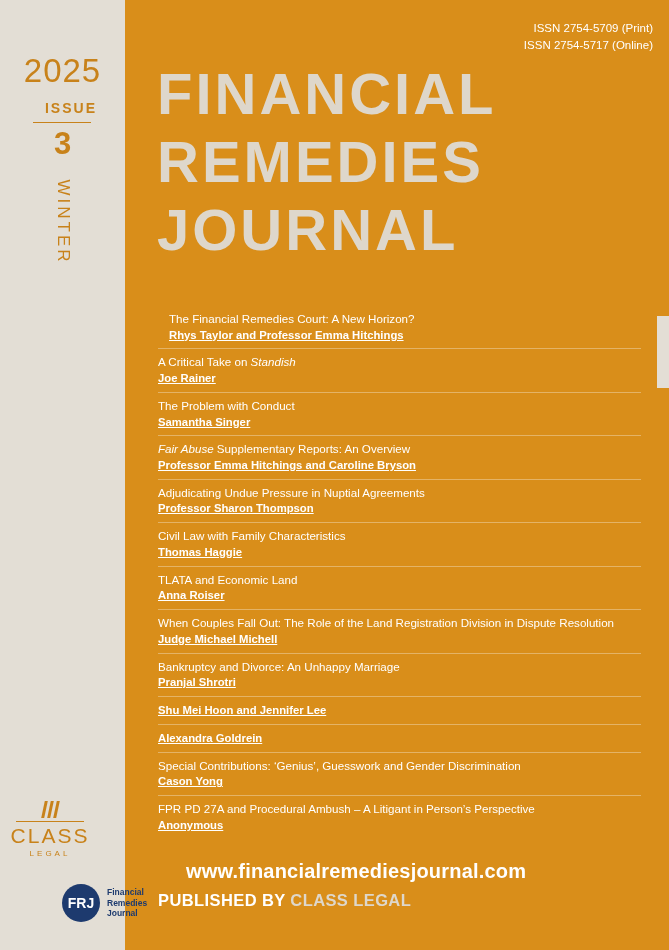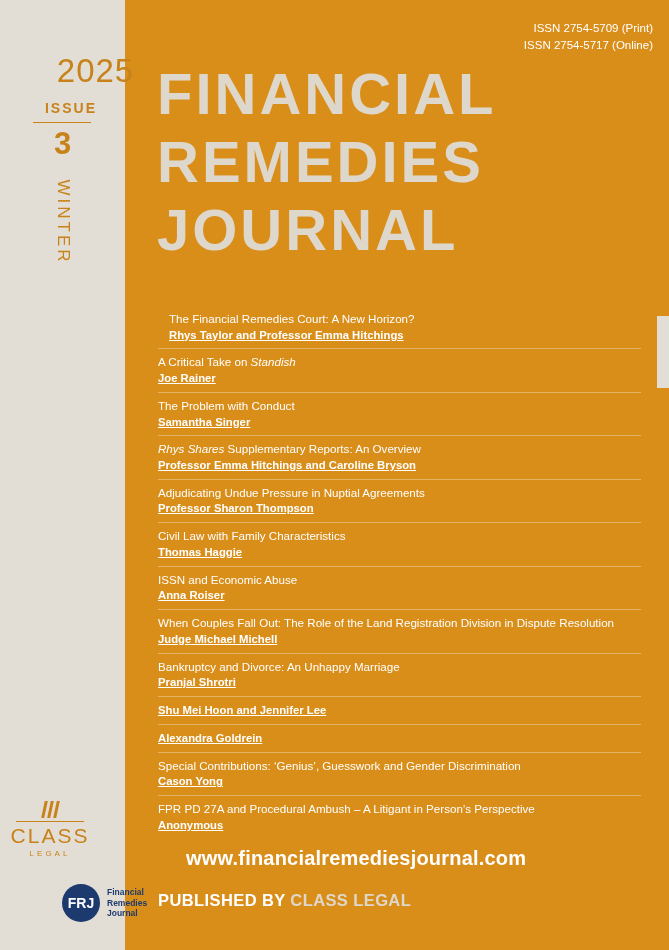--- a/index.html
+++ b/index.html
@@ -32,21 +32,20 @@
   .year {
     position: absolute;
     top: 52px;
     left: 0;
     width: 125px;
     text-align: center;
     font-size: 33px;
     letter-spacing: 1px;
     color: #c8821a;
     font-weight: 400;
-    padding-left: 33px;
   }
   .issue-label {
     position: absolute;
     top: 100px;
     left: 0;
     width: 142px;
     text-align: center;
     font-size: 14px;
     font-weight: bold;
     letter-spacing: 2px;
@@ -215,21 +214,21 @@
     bottom: 40px;
   }
   .site {
     color: #ffffff;
     font-size: 20px;
     font-weight: bold;
     letter-spacing: 0.2px;
     margin-left: 28px;
   }
   .published {
-    margin-top: 21px;
+    margin-top: 8px;
     font-size: 16.5px;
     font-weight: bold;
     color: #ffffff;
     letter-spacing: 0.4px;
   }
   .published .grey { color: #ded7cb; }
   .edge-mark {
     position: absolute;
     right: 0;
     top: 316px;
@@ -290,33 +289,33 @@
         </div>
         <div class="entry">
           <div class="entry-title">A Critical Take on <em>Standish</em></div>
           <div class="entry-authors">Joe Rainer</div>
         </div>
         <div class="entry">
           <div class="entry-title">The Problem with Conduct</div>
           <div class="entry-authors">Samantha Singer</div>
         </div>
         <div class="entry">
-          <div class="entry-title"><em>Rhys Shares</em> Supplementary Reports: An Overview</div>
+          <div class="entry-title"><em>Fair Abuse</em> Supplementary Reports: An Overview</div>
           <div class="entry-authors">Professor Emma Hitchings and Caroline Bryson</div>
         </div>
         <div class="entry">
           <div class="entry-title">Adjudicating Undue Pressure in Nuptial Agreements</div>
           <div class="entry-authors">Professor Sharon Thompson</div>
         </div>
         <div class="entry">
           <div class="entry-title">Civil Law with Family Characteristics</div>
           <div class="entry-authors">Thomas Haggie</div>
         </div>
         <div class="entry">
-          <div class="entry-title">ISSN and Economic Abuse</div>
+          <div class="entry-title">TLATA and Economic Land</div>
           <div class="entry-authors">Anna Roiser</div>
         </div>
         <div class="entry">
           <div class="entry-title">When Couples Fall Out: The Role of the Land Registration Division in Dispute Resolution</div>
           <div class="entry-authors">Judge Michael Michell</div>
         </div>
         <div class="entry">
           <div class="entry-title">Bankruptcy and Divorce: An Unhappy Marriage</div>
           <div class="entry-authors">Pranjal Shrotri</div>
         </div>

